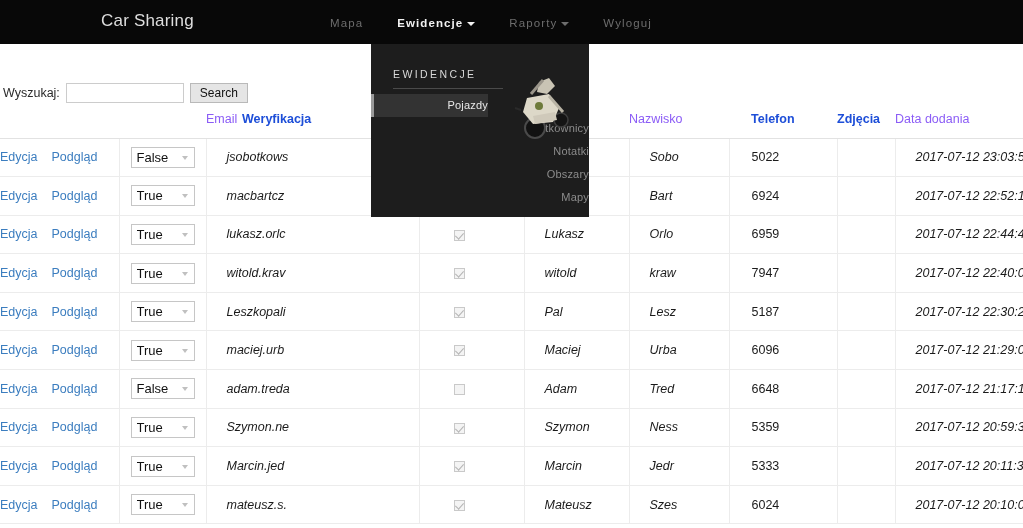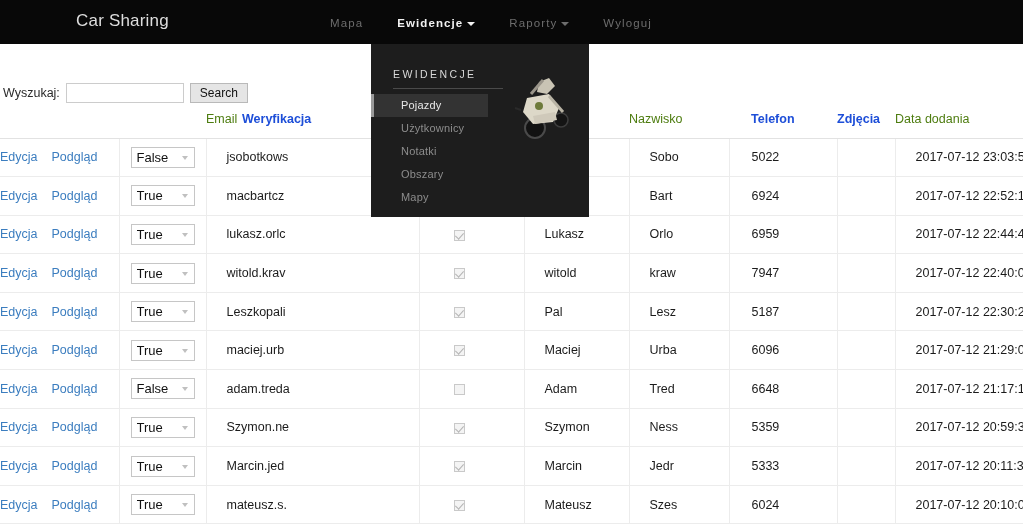--- a/index.html
+++ b/index.html
@@ -13,21 +13,21 @@
   #root { position: relative; width: 1023px; height: 528px; overflow: hidden; }
 
   
   .navbar {
     position: absolute; top: 0; left: 0;
     width: 1023px; height: 44px;
     background: #080808;
     z-index: 30;
   }
   .brand {
-    position: absolute; left: 76px; top: 11px;
+    position: absolute; left: 101px; top: 11px;
     font-size: 17px; color: #dedede;
     letter-spacing: 0.2px;
     line-height: 20px;
   }
   .nav-links {
     position: absolute; left: 330px; top: 17px;
     display: flex; align-items: flex-start;
   }
   .nav-link {
     font-size: 11.5px;
@@ -61,21 +61,21 @@
   .dd-title {
     position: absolute; left: 22px; top: 24px;
     font-size: 10.5px; letter-spacing: 2.4px;
     color: #d8d8d8;
     line-height: 12px;
   }
   .dd-rule {
     position: absolute; left: 22px; top: 44px;
     width: 110px; height: 1px; background: #4a4a4a;
   }
-  .dd-items { position: absolute; left: 0; top: 50px; width: 218px; }
+  .dd-items { position: absolute; left: 0; top: 50px; width: 218px; text-align: right; }
   .dd-item {
     position: relative;
     height: 23px;
     padding-left: 30px;
     font-size: 11px;
     color: #8c8c8c;
     line-height: 23px;
     cursor: pointer;
     letter-spacing: 0.2px;
   }
@@ -145,21 +145,21 @@
     font-size: 12.5px;
     text-align: left;
     padding: 0 0 10px 0;
     vertical-align: top;
     white-space: nowrap;
     border-bottom: 1px solid #e2e2e2;
     font-weight: bold;
     color: #1d4ed8;
     height: 26px;
   }
-  table.data th.lnk { color: #4d7c0f; font-weight: normal; cursor: pointer; }
+  table.data th.lnk { color: #8b5cf6; font-weight: normal; cursor: pointer; }
   table.data td {
     font-size: 12.5px;
     color: #1b1b1b;
     border-bottom: 1px solid #ececec;
     border-right: 1px solid #ececec;
     height: 38.6px;
     padding: 0 0 0 0;
     overflow: hidden;
     white-space: nowrap;
     vertical-align: middle;
@@ -218,21 +218,21 @@
     left: 2px; top: 0px;
     width: 4px; height: 7px;
     border: solid #b4b4b4;
     border-width: 0 1.5px 1.5px 0;
     transform: rotate(42deg);
   }
   .hdr-wer  { padding-left: 123px !important; }
   .hdr-mail { padding-left: 0 !important; }
   .hdr-zwer { padding-left: 2px !important; }
 
-  .data-cell { padding-left: 20px !important; }
+  .data-cell { padding-left: 20px !important; font-style: italic; }
   .tel-cell  { padding-left: 22px !important; }
 </style>
 </head>
 <body>
 
 <div id="root">
 
   <div class="navbar">
     <div class="brand">Car Sharing</div>
     <div class="nav-links" id="nav-links">

